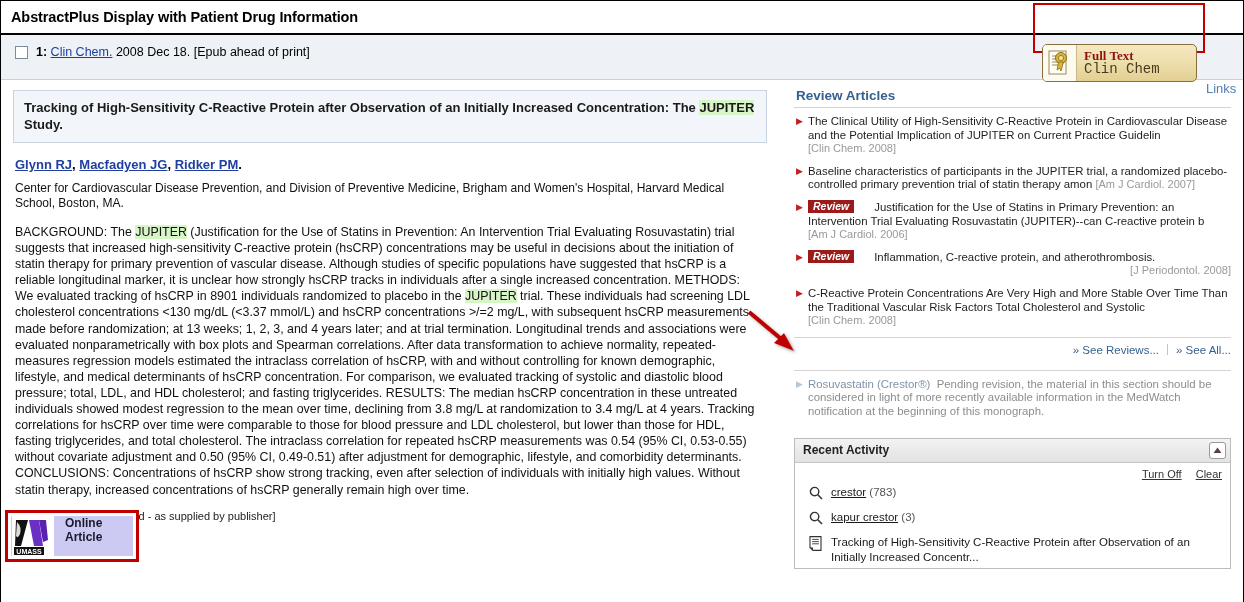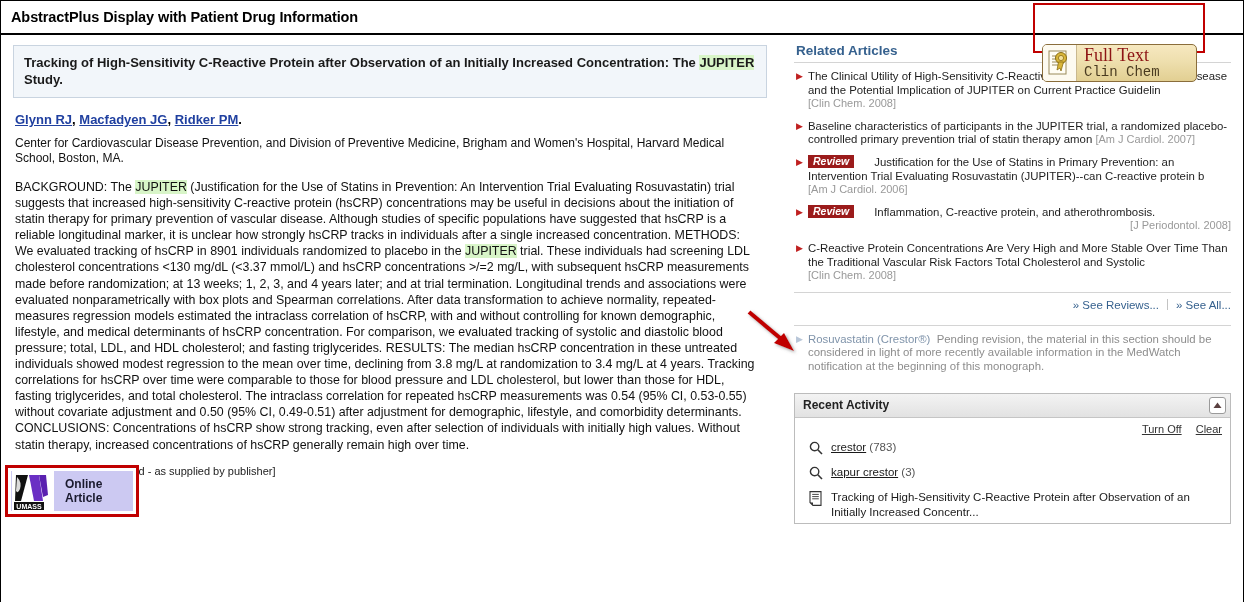--- a/index.html
+++ b/index.html
@@ -92,21 +92,21 @@
     width: 34px; height: 36px;
     background: #fdfaf0;
     border-right: 1px solid #c9b88e;
     display: flex; align-items: center; justify-content: center;
     flex: 0 0 auto;
   }
   #fulltext-btn .ft-labels {
     padding-left: 7px; line-height: 1.05;
   }
   #fulltext-btn .ft-main {
-    font-size: 18px; font-weight: normal; color: #8d1414;
+    font-size: 13px; font-weight: bold; color: #8d1414;
     font-family: "Liberation Serif", serif;
     display: block;
   }
   #fulltext-btn .ft-sub {
     font-size: 14px; color: #4a3b20;
     font-family: Liberation Mono, monospace;
     display: block;
   }
   #links-label {
     position: absolute;
@@ -191,21 +191,21 @@
     position: absolute;
     left: 4px; top: 430px;
     width: 134px; height: 52px;
     border: 3px solid #c00000;
     padding: 3px;
     background: #fff;
   }
   #umass-btn {
     width: 100%; height: 100%;
     background: #ccc9f2;
-    display: flex; align-items: center;
+    display: flex; 
   }
   #umass-btn .logo {
     width: 42px; height: 40px;
     background: #ffffff;
     margin-left: 1px;
     position: relative;
     flex: 0 0 auto;
     overflow: hidden;
   }
   #umass-btn .ua-text {
@@ -344,20 +344,29 @@
 </style>
 </head>
 <body>
 
 <div id="page">
 
   <div id="header">
     <span class="title">AbstractPlus Display with Patient Drug Information</span>
   </div>
 
+  <div id="citation-bar">
+    <span class="chk"></span>
+    <span id="citation-text">
+      <span class="num">1:</span>
+      <a class="jrnl" href="#">Clin Chem.</a><span> 2008 Dec 18. [Epub ahead of print]</span>
+    </span>
+
+    <span id="links-label">Links</span>
+  </div>
 
   <div id="fulltext-annot"></div>
 
   <div id="fulltext-btn">
     <div class="ft-icon">
       <svg width="24" height="28" viewBox="0 0 24 28" aria-hidden="true">
         <rect x="1" y="2" width="17" height="23" fill="#fffdf5" stroke="#9a8a5a" stroke-width="1"></rect>
         <line x1="4" y1="7" x2="14" y2="7" stroke="#9a8a5a" stroke-width="1"></line>
         <line x1="4" y1="10" x2="14" y2="10" stroke="#9a8a5a" stroke-width="1"></line>
         <line x1="4" y1="13" x2="12" y2="13" stroke="#9a8a5a" stroke-width="1"></line>
@@ -407,21 +416,21 @@
             <span>Article</span>
           </div>
         </div>
       </div>
 
     </div>
 
     <div id="right-col">
 
       <div>
-        <div class="sec-head">Related Articles</div>
+        <div class="sec-head">Review Articles</div>
         <div class="sec-rule"></div>
 
         <ul class="rel-list">
           <li class="rel-item">
             <span class="bullet">▶</span>
             <span class="rel-body"><a href="#">The Clinical Utility of High-Sensitivity C-Reactive Protein in Cardiovascular Disease and the Potential Implication of JUPITER on Current Practice Guidelin</a> <span class="cite-src">[Clin Chem. 2008]</span></span>
           </li>
           <li class="rel-item">
             <span class="bullet">▶</span>
             <span class="rel-body"><a href="#">Baseline characteristics of participants in the JUPITER trial, a randomized placebo-controlled primary prevention trial of statin therapy amon</a> <span class="cite-src">[Am J Cardiol. 2007]</span></span>

